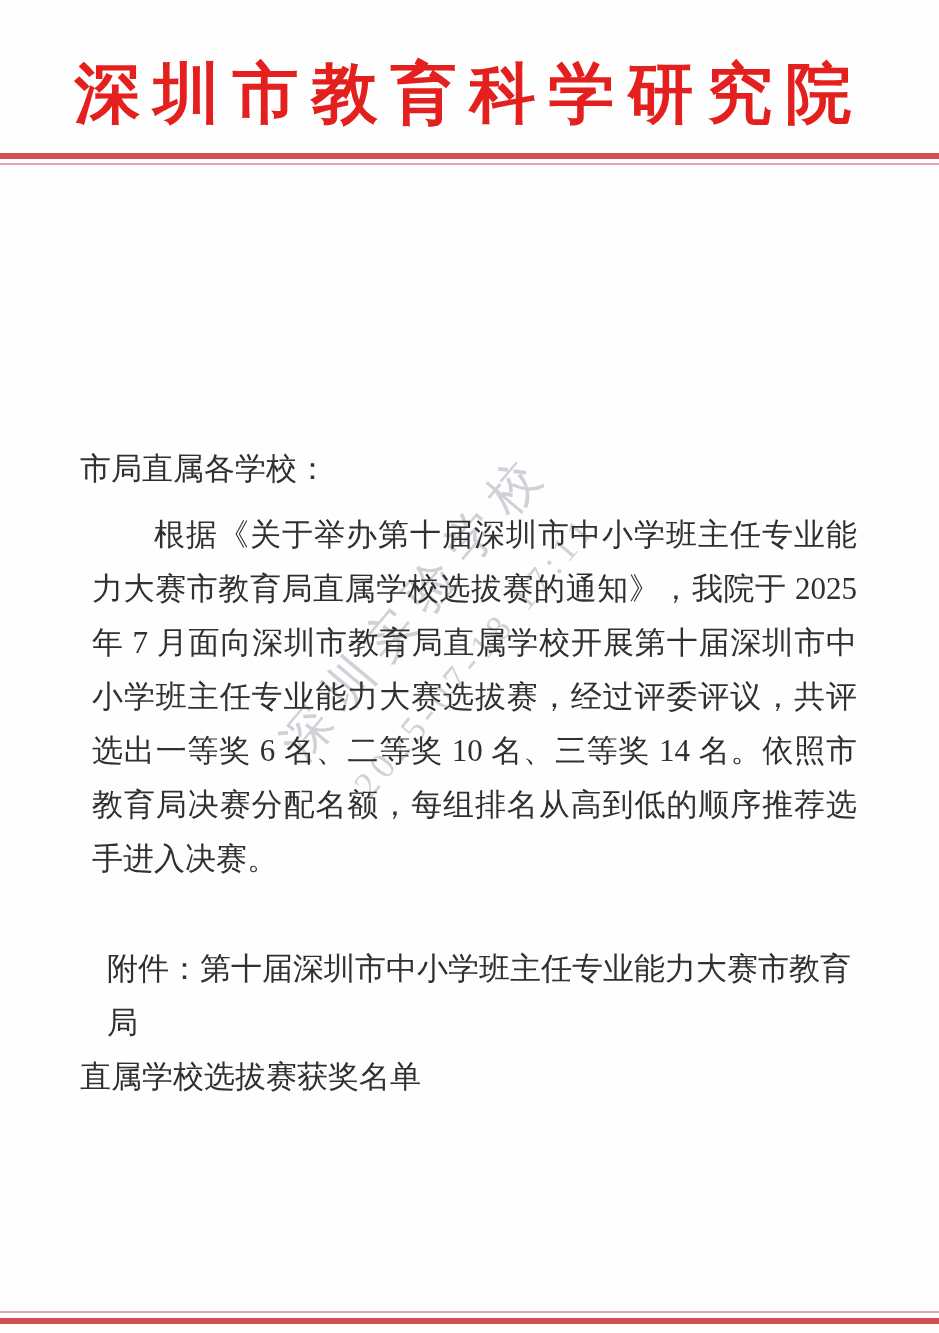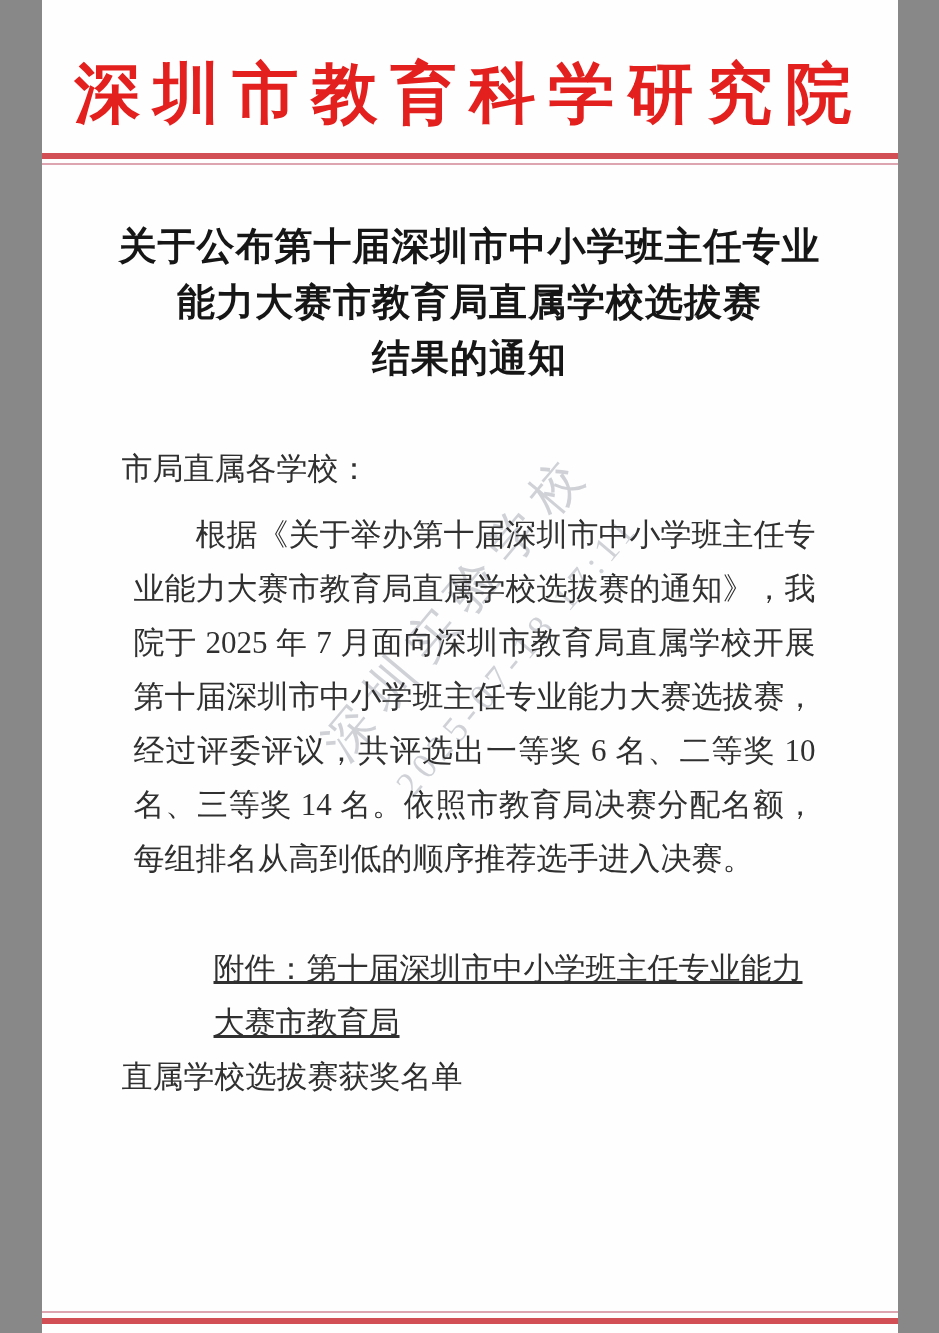--- a/index.html
+++ b/index.html
@@ -3,21 +3,21 @@
 <meta charset="utf-8">
 <style>
   html, body {
     margin: 0;
     padding: 0;
     background: #888;
     font-family: "Liberation Serif", "DejaVu Serif", serif;
   }
   .page {
     position: relative;
-    width: 856px;
+    width: 939px;
     height: 1333px;
     margin: 0 auto;
     background: #fefefe;
     overflow: hidden;
   }
 
   
   .org-title {
     position: absolute;
     top: 50px;
@@ -70,21 +70,21 @@
     line-height: 54px;
     color: #303030;
     text-align: justify;
   }
   .salutation { text-align: left; }
   .para {
     margin: 12px;
     text-indent: 2em;
   }
   .attachment { margin-top: 56px; text-align: left; }
-  .att-line1 { margin-left: 92px; text-decoration: underline; }
+  .att-line1 { margin-left: 27px; }
   .att-line2 { }
 
   
   .watermark {
     position: absolute;
     left: 130px;
     top: 560px;
     width: 620px;
     transform: rotate(-50deg);
     text-align: center;
@@ -104,25 +104,20 @@
   <div class="org-title">深圳市教育科学研究院</div>
 
   <div class="rule rule-top-thick"></div>
   <div class="rule rule-top-thin"></div>
 
   <div class="watermark">
     <div class="wm-line1">深圳实验学校</div>
     <div class="wm-line2">2025-07-18 17:11</div>
   </div>
 
-  <div class="doc-title">
-    <div class="t-line">关于公布第十届深圳市中小学班主任专业</div>
-    <div class="t-line">能力大赛市教育局直属学校选拔赛</div>
-    <div class="t-line">结果的通知</div>
-  </div>
 
   <div class="body-text">
     <div class="salutation">市局直属各学校：</div>
     <p class="para">根据《关于举办第十届深圳市中小学班主任专业能力大赛市教育局直属学校选拔赛的通知》，我院于 2025 年 7 月面向深圳市教育局直属学校开展第十届深圳市中小学班主任专业能力大赛选拔赛，经过评委评议，共评选出一等奖 6 名、二等奖 10 名、三等奖 14 名。依照市教育局决赛分配名额，每组排名从高到低的顺序推荐选手进入决赛。</p>
     <div class="attachment">
       <div class="att-line1">附件：第十届深圳市中小学班主任专业能力大赛市教育局</div>
       <div class="att-line2">直属学校选拔赛获奖名单</div>
     </div>
   </div>
 

